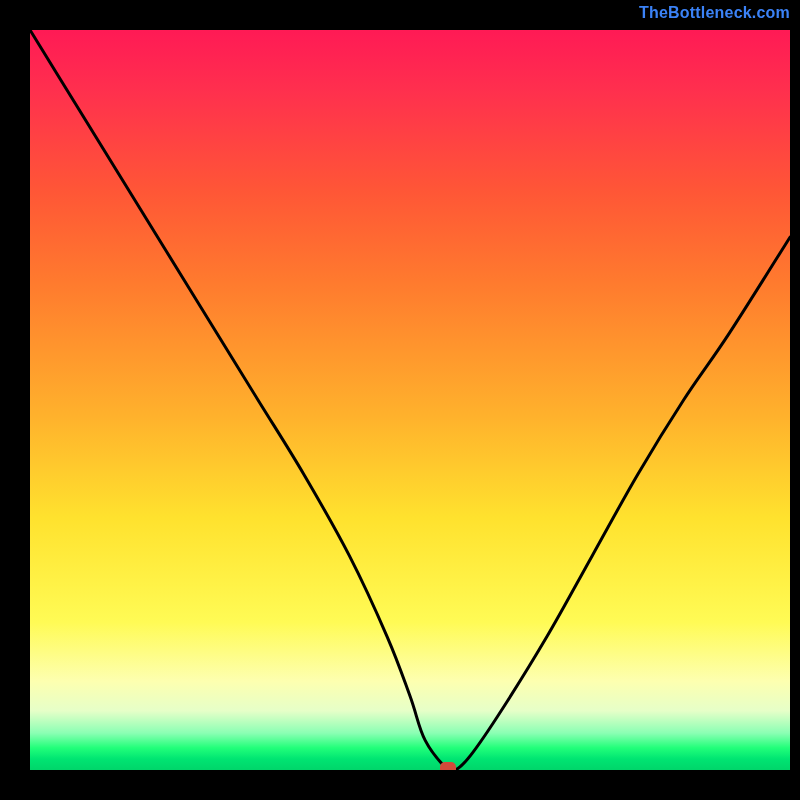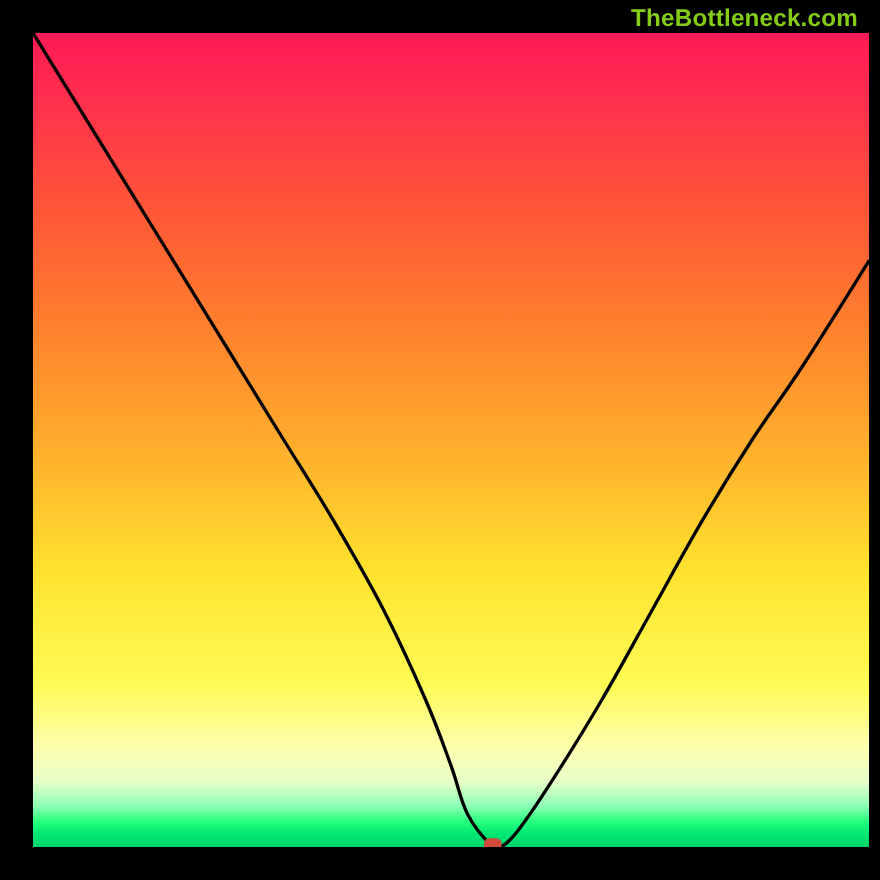--- a/index.html
+++ b/index.html
@@ -13,23 +13,23 @@
   }
   .frame {
     position: relative;
     width: 800px;
     height: 800px;
     background: #000;
   }
   .watermark {
     position: absolute;
     top: 4px;
-    right: 20px;
-    color: #84cc16;
-    font-size: 22px;
+    right: 10px;
+    color: #3b82f6;
+    font-size: 16px;
     font-weight: 600;
     letter-spacing: 0.2px;
     z-index: 20;
   }
   .plot-area {
     position: absolute;
     left: 30px;
     top: 30px;
     width: 760px;
     height: 740px;

